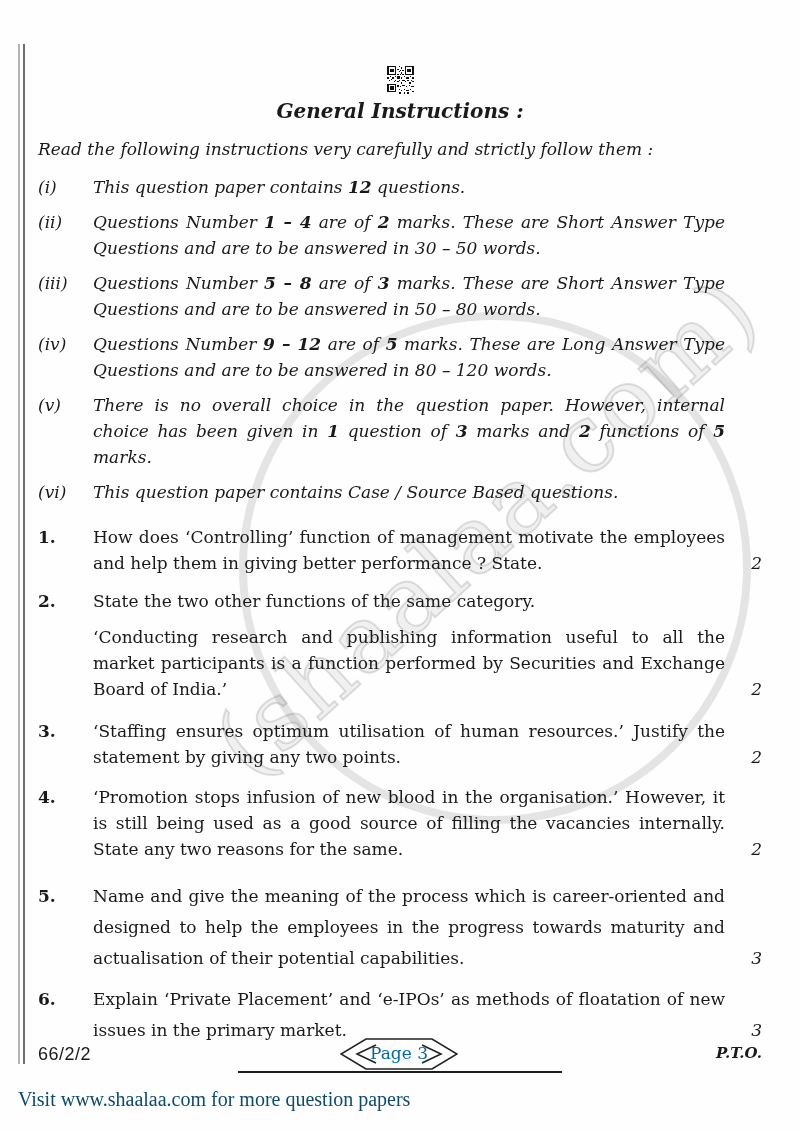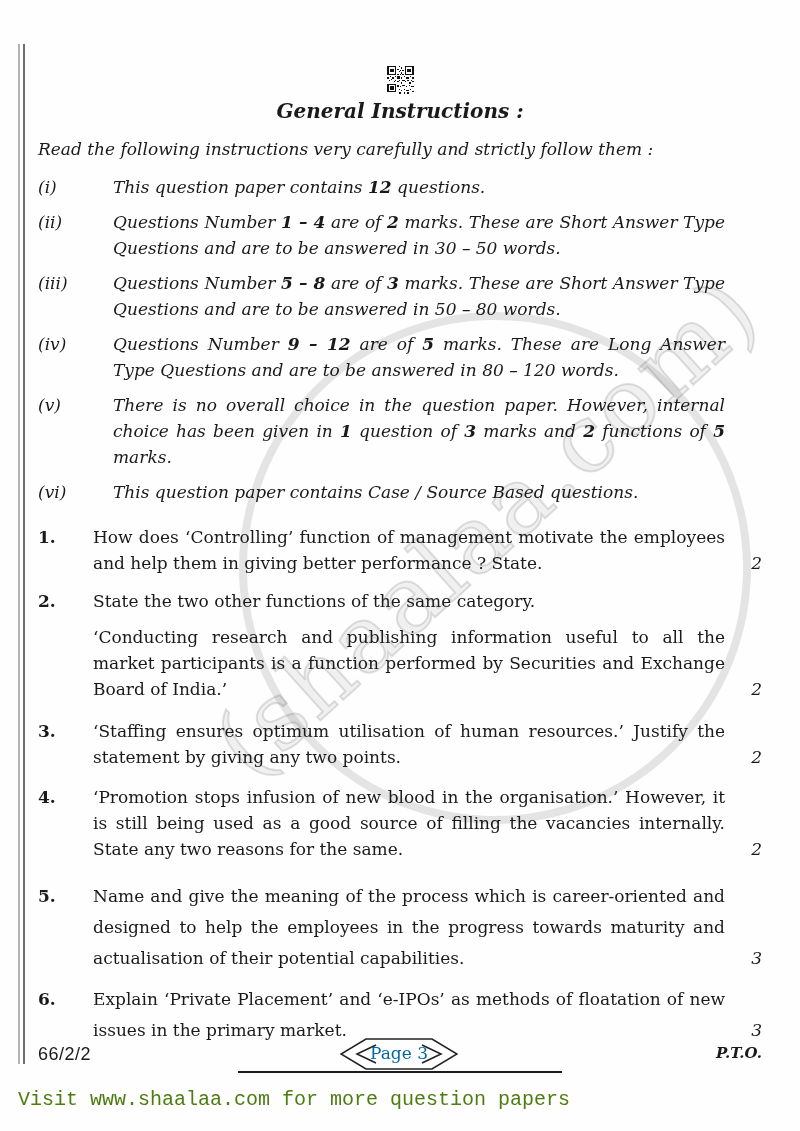--- a/index.html
+++ b/index.html
@@ -29,21 +29,21 @@
 
   .qr{position:absolute;left:387px;top:66px;width:27px;height:29px;}
 
   .doc{position:absolute;left:38px;top:98px;width:724px;z-index:1;}
   .heading{font-size:20px;font-weight:bold;font-style:italic;line-height:26px;text-align:center;}
   .intro{margin-top:12px;font-size:17px;font-style:italic;line-height:26px;}
 
   .instr-item{display:grid;grid-template-columns:55px 632px;margin-top:9px;
     font-size:17px;font-style:italic;line-height:26px;}
   .instr-item.first{margin-top:12px;}
-  .instr-text{text-align:justify;margin-left:20px;}
+  .instr-text{text-align:justify;}
 
   .question{display:grid;grid-template-columns:55px 632px 1fr;
     font-size:17px;line-height:26px;}
   .q-number{font-weight:bold;}
   .q-text p{margin:0;text-align:justify;}
   .q-text p + p{margin-top:10px;}
   .q-marks{align-self:end;text-align:right;font-style:italic;}
   .q-1{margin-top:19px}
   .q-2{margin-top:12px}
   .q-3{margin-top:16px}
@@ -56,21 +56,21 @@
   .footer-pto{position:absolute;right:0;top:2px;font-style:italic;font-weight:bold;font-size:15px;}
   .page-badge{position:absolute;left:302px;top:-4px;width:118px;height:32px;}
   .page-badge svg{position:absolute;inset:0;}
   .page-badge .label{
     position:absolute;inset:0;text-align:center;line-height:31px;font-size:17px;color:#0369a1;
   }
   .footer-rule{position:absolute;left:238px;top:1071px;width:324px;height:2px;background:#1c1c1c;z-index:1;}
 
   .bottom-note{
     position:absolute;left:18px;top:1088px;z-index:1;
-    font-family:Liberation Mono, monospace;font-size:20px;color:#4d7c0f;
+    font-family:Liberation Serif, serif;font-size:20px;color:#0c4a6e;
   }
 </style>
 </head>
 <body>
 
 <div class="page">
 
   <div class="left-rule"></div>
 
   <svg class="wm-svg" viewBox="0 0 800 1131">

